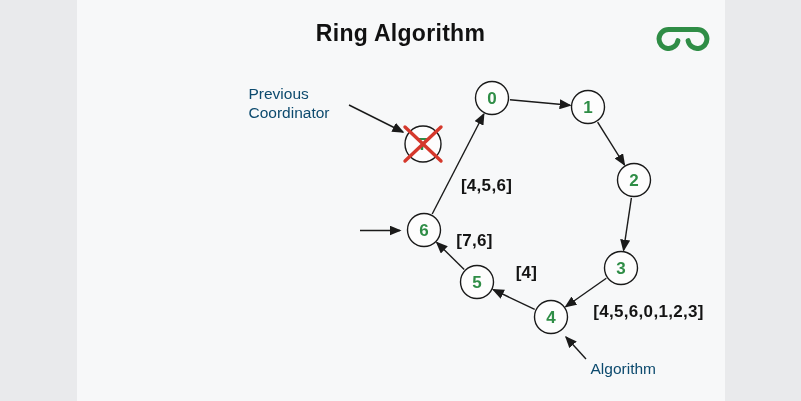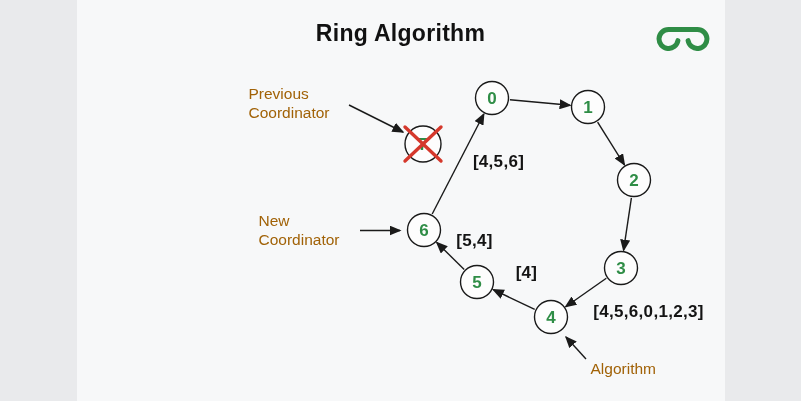--- a/index.html
+++ b/index.html
@@ -43,21 +43,21 @@
     transform:translate(-50%,-50%);
     font-size:17px;
     font-weight:700;
     color:#141414;
     letter-spacing:.3px;
     white-space:nowrap;
   }
   .annot{
     position:absolute;
     font-size:15.5px;
-    color:#a16207;
+    color:#0c4a6e;
     line-height:1.22;
   }
   .annot.prev{left:172px;top:85px;width:118px;}
   .annot.new{left:182px;top:212px;width:105px;}
   .annot.init{left:514px;top:360px;white-space:nowrap;}
 </style>
 </head>
 <body>
 
 <div class="canvas">
@@ -128,22 +128,21 @@
         <circle cx="400" cy="282" r="16.5" fill="#fdfdfd" stroke="#1a1a1a" stroke-width="1.4"></circle>
         <text class="node-num" x="400" y="282.5" text-anchor="middle" dominant-baseline="central">5</text>
       </g>
       <g>
         <circle cx="347" cy="230" r="16.5" fill="#fdfdfd" stroke="#1a1a1a" stroke-width="1.4"></circle>
         <text class="node-num" x="347" y="230.5" text-anchor="middle" dominant-baseline="central">6</text>
       </g>
     </g>
   </svg>
 
-  <div class="msg-label" style="left:410px;top:162px;margin-left:12px;">[4,5,6]</div>
-  <div class="msg-label" style="left:398px;top:241px;">[5,4]</div>
+  <div class="msg-label" style="left:410px;top:186px;">[4,5,6]</div>
+  <div class="msg-label" style="left:398px;top:241px;">[7,6]</div>
   <div class="msg-label" style="left:450px;top:273px;">[4]</div>
   <div class="msg-label" style="left:572px;top:312px;">[4,5,6,0,1,2,3]</div>
 
   <div class="annot prev">Previous Coordinator</div>
-  <div class="annot new">New Coordinator</div>
   <div class="annot init">Algorithm</div>
 
 </div>
 
 </body></html>

